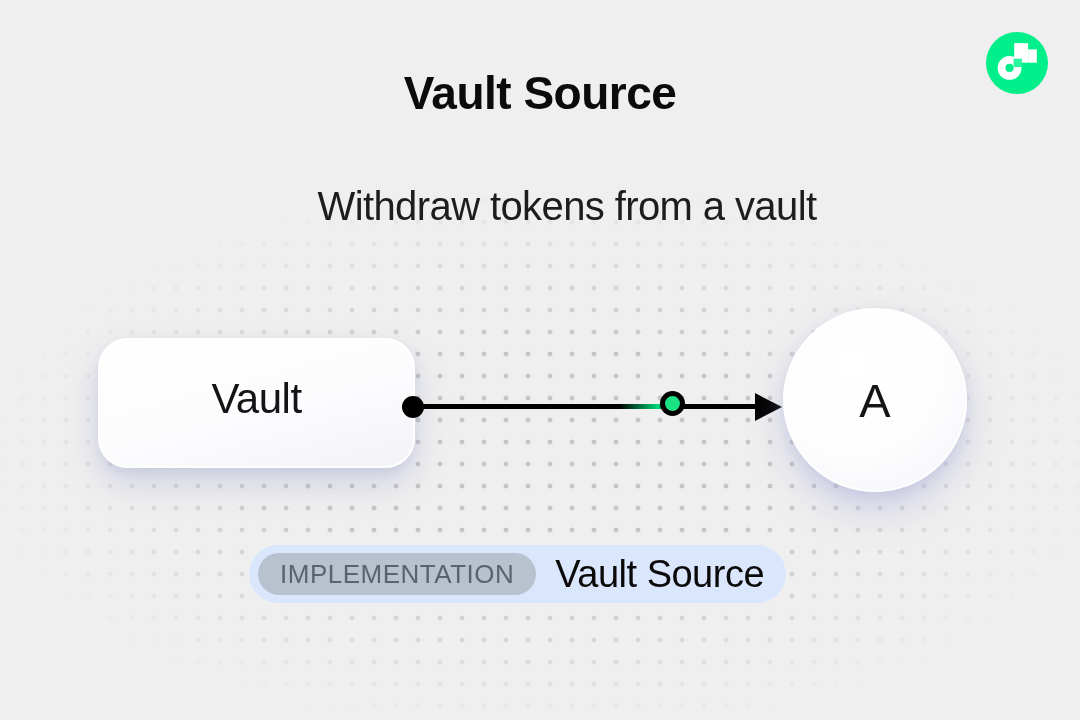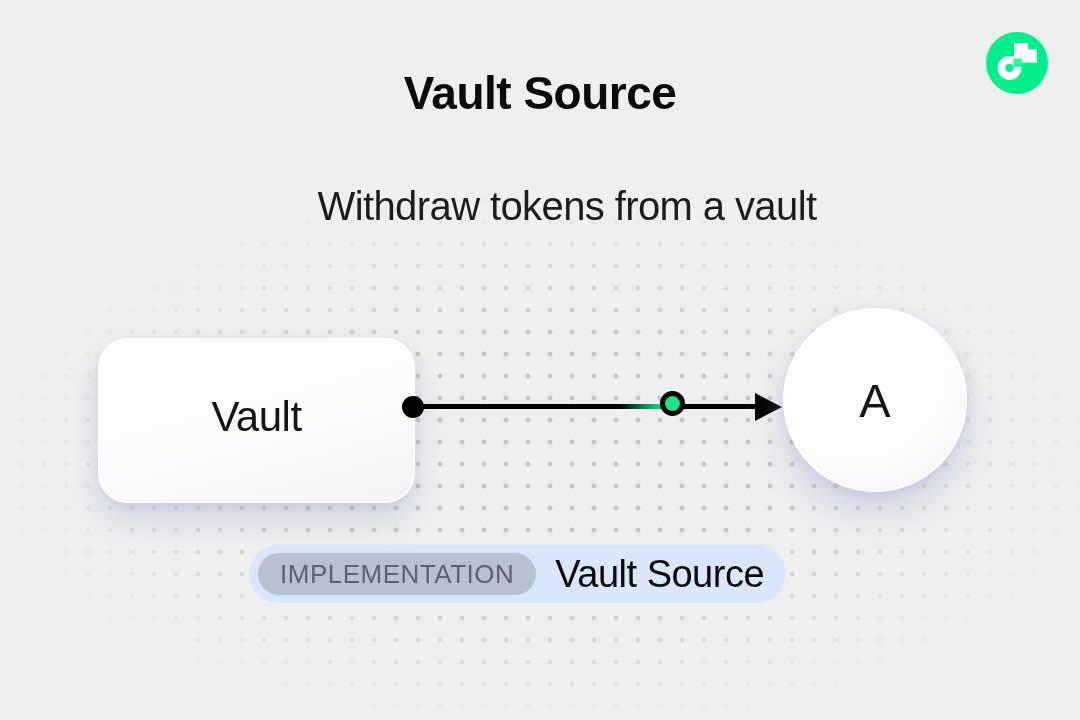--- a/index.html
+++ b/index.html
@@ -49,21 +49,21 @@
     text-align: center;
     font-size: 40px;
     font-weight: 400;
     letter-spacing: -0.6px;
     color: #1c1d1f;
     margin-left: 27px;
   }
   .vault-box {
     position: absolute;
     left: 98px; top: 338px;
-    width: 317px; height: 165px;
+    width: 317px; height: 130px;
     border-radius: 30px;
     background: linear-gradient(165deg, #ffffff 0%, #fcfcfe 55%, #f3f3f8 100%);
     border: 2px solid #ffffff;
     box-shadow: 0 16px 32px rgba(142,148,198,0.30), 0 5px 10px rgba(142,148,198,0.16);
     display: flex;
     align-items: center;
     justify-content: center;
   }
   .vault-box .node-label {
     font-size: 42px;

